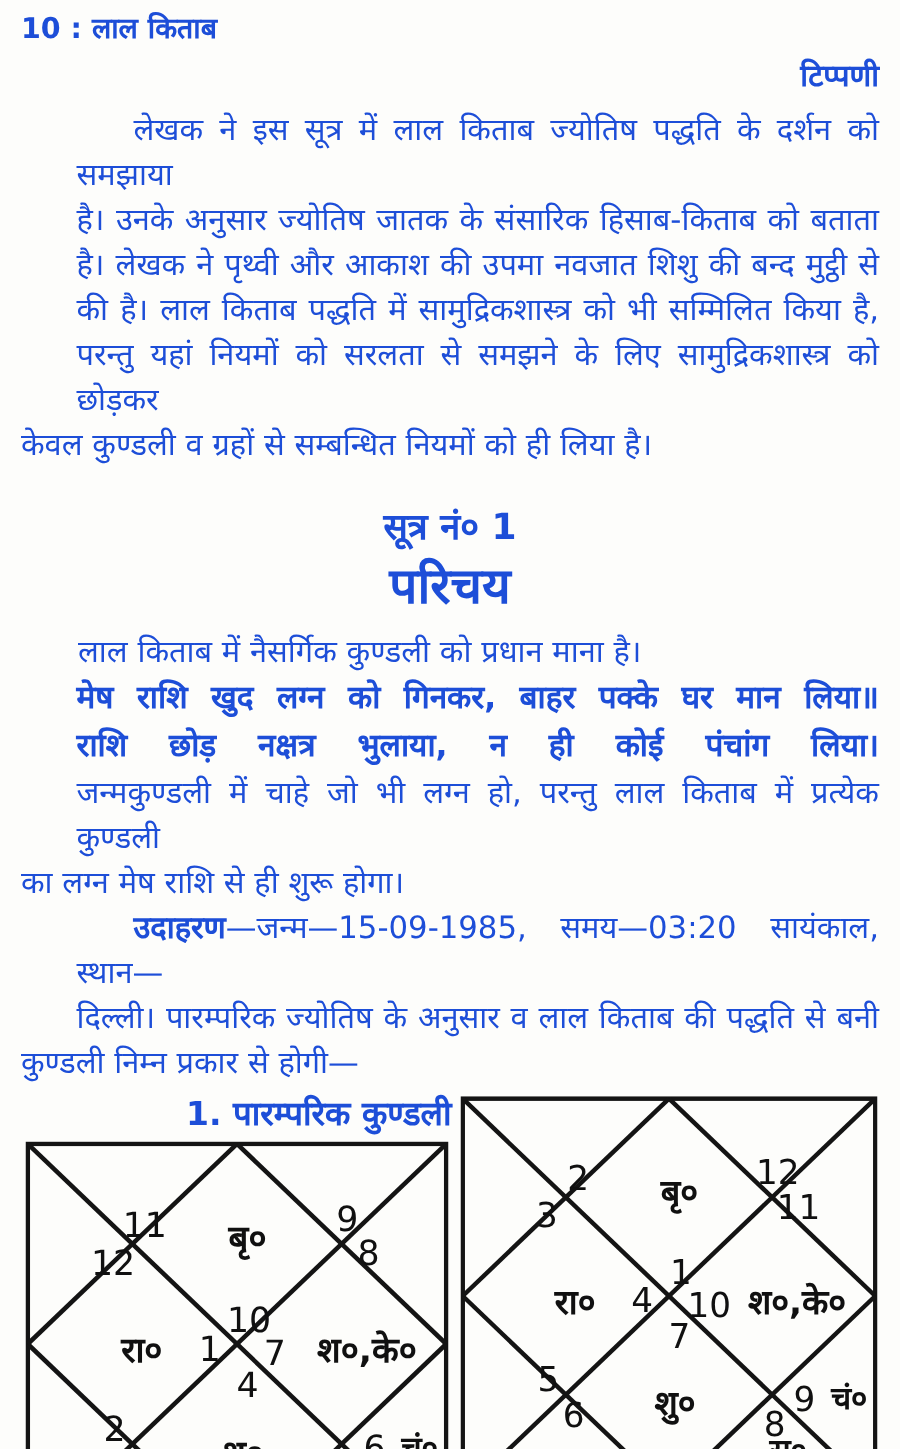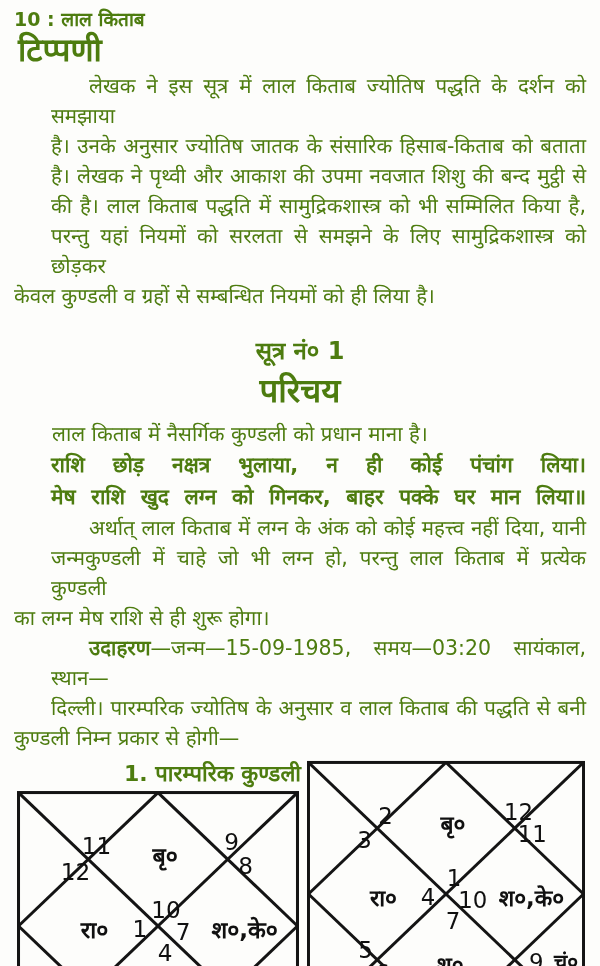--- a/index.html
+++ b/index.html
@@ -1,31 +1,31 @@
 <!DOCTYPE html>
 <html lang="hi"><head>
 <meta charset="utf-8">
 <style>
   html,body{margin:0;padding:0;background:#e9e9e7;}
   .page{
     position:relative;
     width:600px;height:966px;
     margin:0 auto;
     background:#fdfdfb;
-    color:#4d7c0f;
+    color:#1d4ed8;
     font-family:"DejaVu Sans", sans-serif;
     overflow:hidden;
     box-sizing:border-box;
     padding:6px 14px 0 14px;
   }
   .pg-header{
     font-size:19px;font-weight:bold;line-height:26px;
   }
   .note-title{
-    font-size:32px;font-weight:bold;line-height:34px;margin:1px 0 4px 4px;
+    font-size:20px;font-weight:bold;line-height:34px;margin:1px 0 4px 16px;text-align:right;
   }
   .line{
     font-size:20.5px;line-height:30px;white-space:nowrap;
   }
   .wrapok{white-space:normal;}
   .just{
     white-space:normal;
     text-align:justify;
     text-align-last:justify;
     margin-left:37px;
@@ -76,26 +76,25 @@
     <div class="line just">परन्तु यहां नियमों को सरलता से समझने के लिए सामुद्रिकशास्त्र को छोड़कर</div>
     <div class="line wrapok">केवल कुण्डली व ग्रहों से सम्बन्धित नियमों को ही लिया है।</div>
   </div>
 
   <div class="kicker">सूत्र नं० 1</div>
   <div class="main-title">परिचय</div>
 
   <div class="line indent wrapok">लाल किताब में नैसर्गिक कुण्डली को प्रधान माना है।</div>
 
   <div class="verse">
+    <div class="line just">मेष राशि खुद लग्न को गिनकर, बाहर पक्के घर मान लिया॥</div>
     <div class="line just">राशि छोड़ नक्षत्र भुलाया, न ही कोई पंचांग लिया।</div>
-    <div class="line just">मेष राशि खुद लग्न को गिनकर, बाहर पक्के घर मान लिया॥</div>
   </div>
 
   <div>
-    <div class="line indent just">अर्थात् लाल किताब में लग्न के अंक को कोई महत्त्व नहीं दिया, यानी</div>
     <div class="line just">जन्मकुण्डली में चाहे जो भी लग्न हो, परन्तु लाल किताब में प्रत्येक कुण्डली</div>
     <div class="line wrapok">का लग्न मेष राशि से ही शुरू होगा।</div>
   </div>
 
   <div>
     <div class="line indent just"><span class="bold">उदाहरण</span><span>—जन्म—15-09-1985, समय—03:20 सायंकाल, स्थान—</span></div>
     <div class="line just">दिल्ली। पारम्परिक ज्योतिष के अनुसार व लाल किताब की पद्धति से बनी</div>
     <div class="line wrapok">कुण्डली निम्न प्रकार से होगी—</div>
   </div>
 

